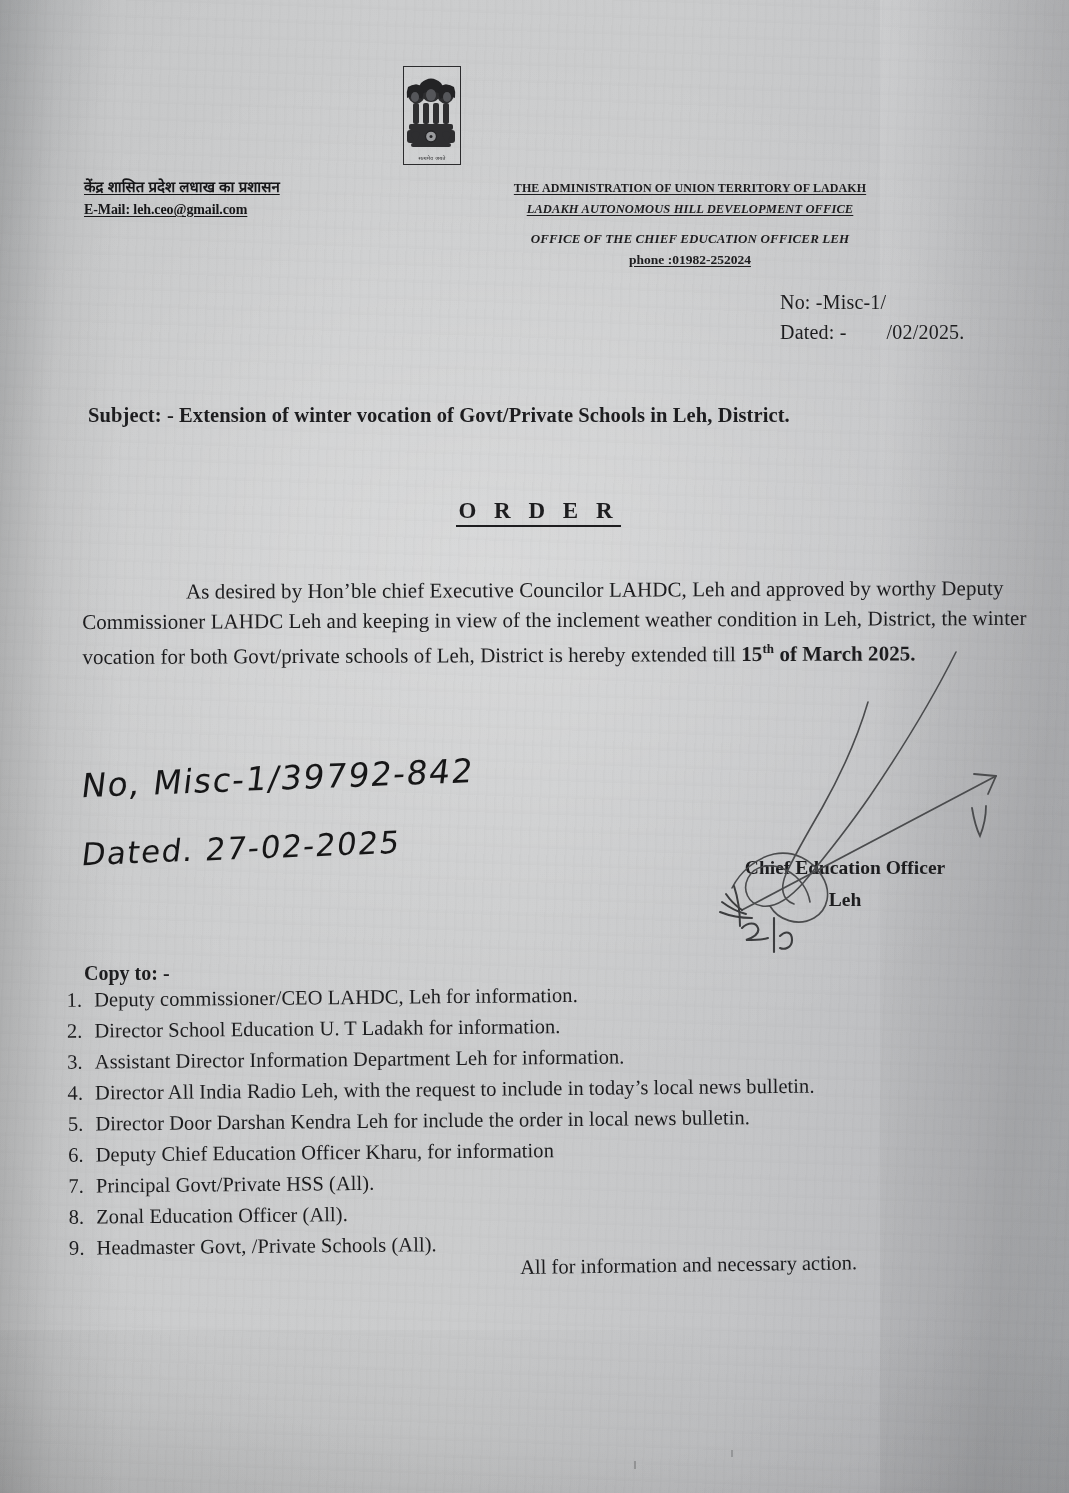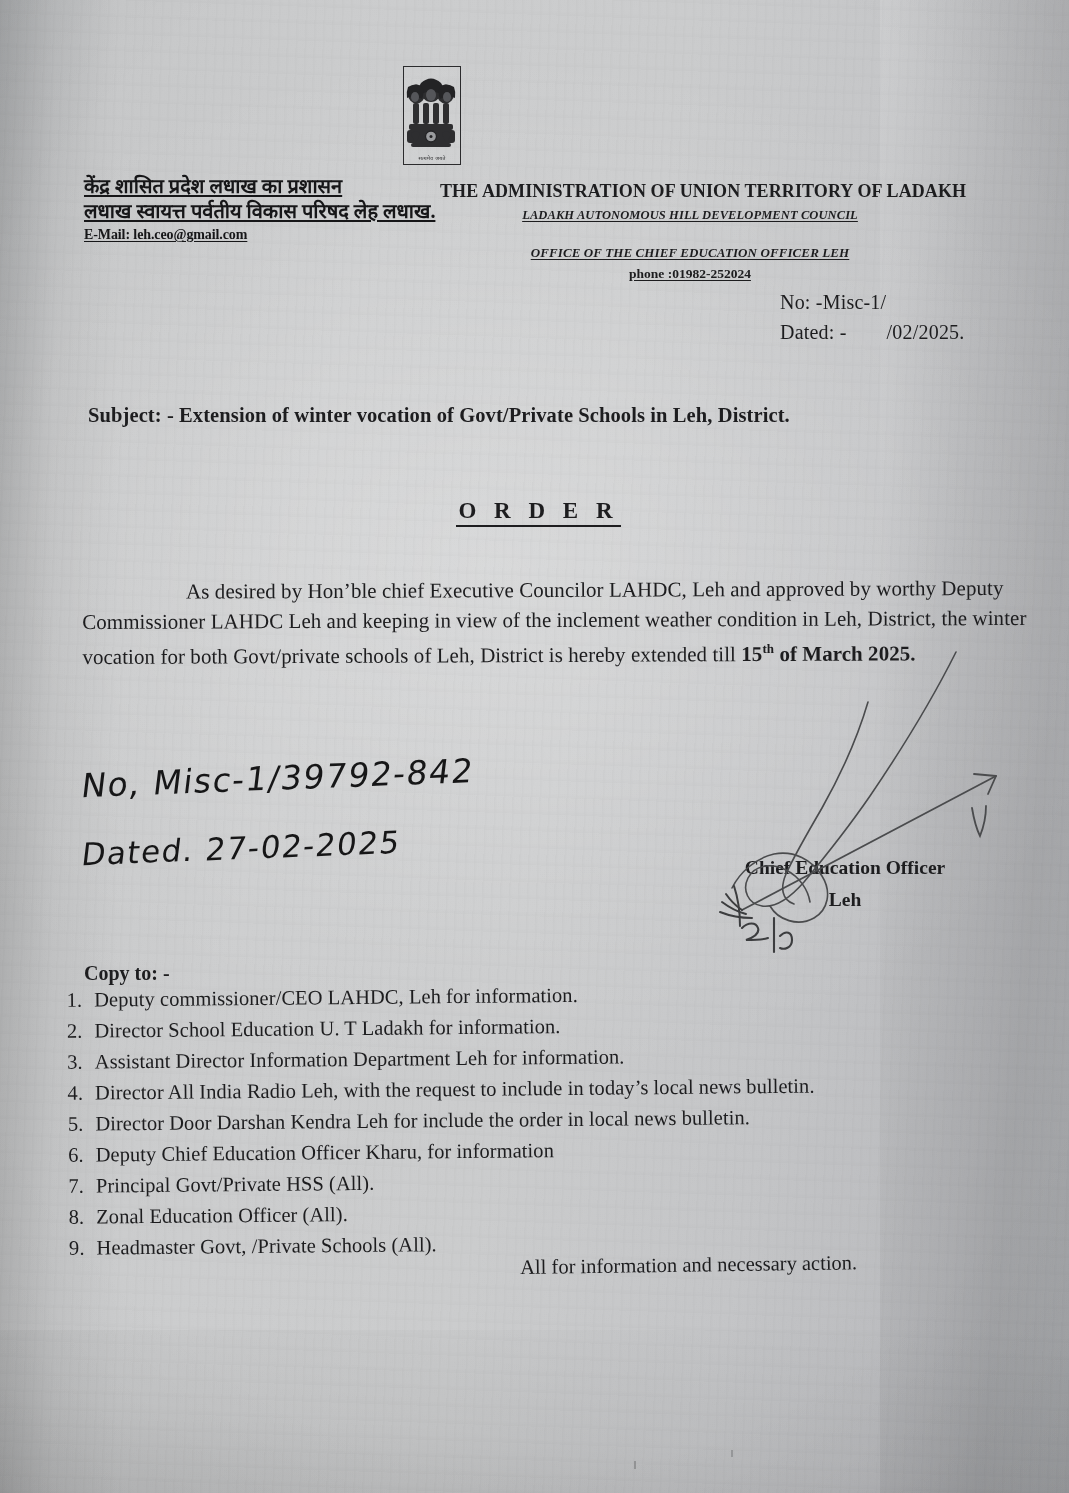--- a/index.html
+++ b/index.html
@@ -71,67 +71,67 @@
   }
 
   
   #hdr-hi {
     position: absolute;
     left: 84px; top: 174px;
     width: 330px;
     z-index: 4;
   }
   #hdr-hi div {
-    font-family: Liberation Serif, serif;
-    font-weight: bold;
-    font-size: 20px;
+    font-family: Liberation Sans, sans-serif;
+    font-weight: bold;
+    font-size: 15px;
     line-height: 25px;
     color: #161618;
     text-decoration: underline;
     text-underline-offset: 2px;
     white-space: nowrap;
   }
   #hdr-hi .email {
     font-family: "Liberation Serif", serif;
     font-size: 14px;
     line-height: 22px;
     letter-spacing: -0.1px;
   }
   #hdr-en {
     position: absolute;
     left: 440px; top: 181px;
     width: 500px;
     text-align: center;
     z-index: 4;
   }
   #hdr-en .l1 {
-    font-size: 18px;
+    font-size: 12px;
     font-weight: bold;
     letter-spacing: .1px;
+    text-decoration: underline;
     text-underline-offset: 2px;
     white-space: nowrap;
   }
   #hdr-en .l2 {
     font-size: 12.5px;
     font-weight: bold;
     font-style: italic;
     letter-spacing: .1px;
     text-decoration: underline;
     text-underline-offset: 2px;
     margin-top: 6px;
     white-space: nowrap;
   }
   #hdr-en .l3 {
     font-size: 13px;
     font-weight: bold;
     font-style: italic;
     letter-spacing: .1px;
-    text-decoration: underline;
     text-underline-offset: 2px;
-    margin-top: 22px;
+    margin-top: 14px;
     white-space: nowrap;
   }
   #hdr-en .l4 {
     font-size: 13.5px;
     font-weight: bold;
     text-decoration: underline;
     text-underline-offset: 2px;
     margin-top: 5px;
     text-align: center;
   }
@@ -316,27 +316,26 @@
         <path d="M47 66 q-5 -3 -9 0 q1 6 4 9 q4 -3 5 -9z" fill="#2e2e30"></path>
 
         <rect x="7" y="76" width="40" height="4" rx="2"></rect>
       </g>
     </svg>
     <div class="emblem-motto">सत्यमेव जयते</div>
   </div>
 
   <div id="hdr-hi">
     <div>केंद्र शासित प्रदेश लधाख का प्रशासन</div>
-    <div>लधाख स्वायत्त पर्वतीय विकास परिषद लेह लधाख.</div>
     <div class="email">E-Mail: leh.ceo@gmail.com</div>
   </div>
 
   <div id="hdr-en">
     <div class="l1">THE ADMINISTRATION OF UNION TERRITORY OF LADAKH</div>
-    <div class="l2">LADAKH AUTONOMOUS HILL DEVELOPMENT COUNCIL</div>
+    <div class="l2">LADAKH AUTONOMOUS HILL DEVELOPMENT OFFICE</div>
     <div class="l3">OFFICE OF THE CHIEF EDUCATION OFFICER LEH</div>
     <div class="l4">phone :01982-252024</div>
   </div>
 
   <div id="refblock">
     <div>No: -Misc-1/</div>
     <div class="dated"><span>Dated: -</span><span class="gap"></span><span>/02/2025.</span></div>
   </div>
 
   <div id="subject">Subject: - Extension of winter vocation of Govt/Private Schools in Leh, District.</div>

